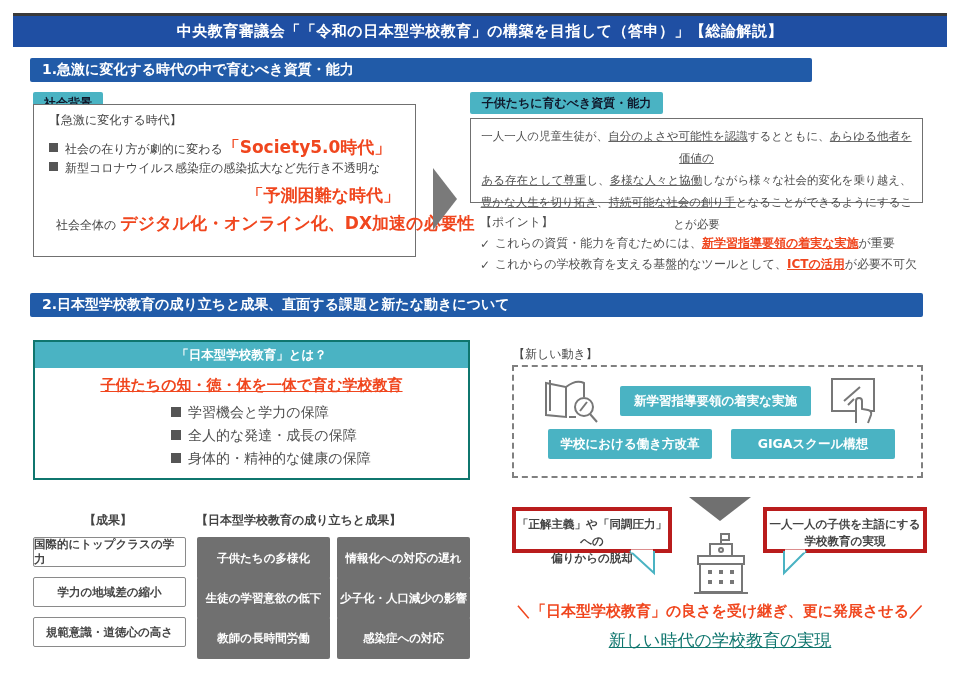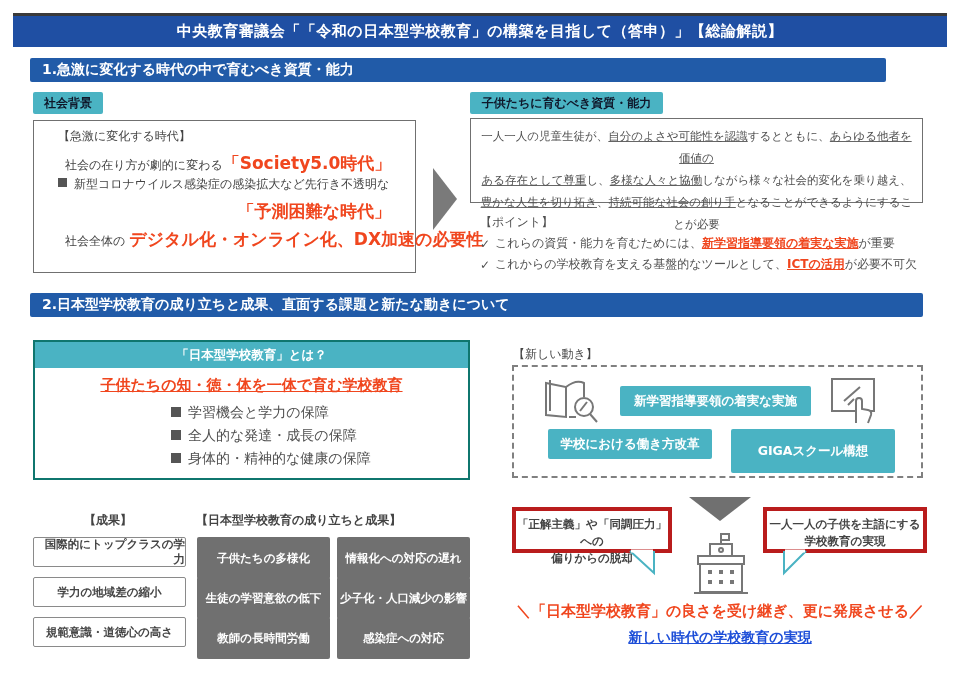--- a/index.html
+++ b/index.html
@@ -11,33 +11,33 @@
   .main-title {
     left: 13px; top: 13px; width: 934px; height: 34px;
     background: #1f4fa3; border-top: 3px solid #3a3a3a;
     color: #fff; font-weight: bold; font-size: 15px;
     display: flex; align-items: center; justify-content: center; letter-spacing: 0.5px;
   }
   .sec-bar {
     background: #215ba8; color: #fff; font-weight: bold; font-size: 14px;
     display: flex; align-items: center; padding-left: 12px; border-radius: 2px;
   }
-  .sec1 { left: 30px; top: 58px; width: 856px; height: 24px; }
+  .sec1 { left: 30px; top: 58px; width: 782px; height: 24px; }
   .sec2 { left: 30px; top: 293px; width: 893px; height: 24px; }
 
   .teal-tab {
     background: #4ab3c3; color: #0f172a; font-weight: bold; font-size: 12px;
     display: flex; align-items: center; justify-content: center; border-radius: 2px;
   }
   .tab-bg { left: 33px; top: 92px; width: 70px; height: 22px; }
   .tab-qual { left: 470px; top: 92px; width: 193px; height: 22px; }
 
   .bg-box {
-    left: 33px; top: 120px; width: 383px; height: 153px;
-    border: 1.5px solid #707070; background: #fff; padding: 7px 24px;
+    left: 33px; top: 104px; width: 383px; height: 153px;
+    border: 1.5px solid #707070; background: #fff; padding: 7px 15px;
     font-size: 12px;
   }
   .bg-box .line { display: flex; align-items: baseline; height: 24px; white-space: nowrap; }
   .bullet-sq { display: inline-block; width: 9px; height: 9px; background: #555; margin-right: 7px; transform: translateY(-1px); }
   .hl-red { color: #f0461e; font-weight: bold; }
   .hl-big { font-size: 17px; }
   .right-align { justify-content: flex-end; }
 
   .arrow-right {
     left: 433px; top: 168px; width: 0; height: 0;
@@ -76,31 +76,31 @@
   .new-box {
     left: 512px; top: 365px; width: 411px; height: 113px;
     border: 2px dashed #808080;
   }
   .teal-btn {
     background: #4ab3c3; color: #fff; font-weight: bold; font-size: 12.5px;
     display: flex; align-items: center; justify-content: center; border-radius: 2px;
   }
   .btn-1 { left: 620px; top: 386px; width: 191px; height: 30px; }
   .btn-2 { left: 548px; top: 429px; width: 164px; height: 30px; }
-  .btn-3 { left: 731px; top: 429px; width: 164px; height: 44px; }
+  .btn-3 { left: 731px; top: 429px; width: 164px; height: 30px; }
   .icon-book { left: 542px; top: 375px; width: 60px; height: 50px; }
   .icon-tablet { left: 828px; top: 375px; width: 50px; height: 50px; }
 
   .lbl-result { left: 84px; top: 512px; font-size: 12px; font-weight: bold; color: #444; }
   .lbl-issues { left: 196px; top: 512px; font-size: 12px; font-weight: bold; color: #444; }
 
   .res-box {
     width: 153px; height: 30px; border: 1.5px solid #8a8a8a; border-radius: 2px;
     font-size: 11.5px; font-weight: bold; color: #444;
-    display: flex; align-items: center; justify-content: center; background: #fff; text-align: right;
+    display: flex; align-items: center; justify-content: center; background: #fff;
   }
   .gray-box {
     width: 133px; height: 42px; background: #707070; color: #fff; border-radius: 2px;
     font-size: 11.5px; font-weight: bold;
     display: flex; align-items: center; justify-content: center;
   }
 
   .arrow-down {
     left: 689px; top: 497px; width: 0; height: 0;
     border-left: 31px solid transparent; border-right: 31px solid transparent;
@@ -115,21 +115,21 @@
   .bubble-r { left: 763px; top: 507px; width: 164px; height: 46px; }
   .tail { overflow: visible; }
   .icon-school { left: 686px; top: 530px; width: 70px; height: 70px; }
 
   .concl-1 {
     left: 500px; top: 602px; width: 440px; text-align: center;
     color: #f0461e; font-weight: bold; font-size: 15px; white-space: nowrap;
   }
   .concl-2 {
     left: 500px; top: 629px; width: 440px; text-align: center;
-    color: #1d4ed8; font-weight: bold; font-size: 14px; text-decoration: underline;
+    color: #0f766e; font-weight: normal; font-size: 17px; text-decoration: underline;
   }
 </style>
 </head>
 <body>
 
 <div class="abs main-title">中央教育審議会「「令和の日本型学校教育」の構築を目指して（答申）」【総論解説】</div>
 
 <div class="abs sec-bar sec1">1.急激に変化する時代の中で育むべき資質・能力</div>
 
 <div class="abs teal-tab tab-bg">社会背景</div>

